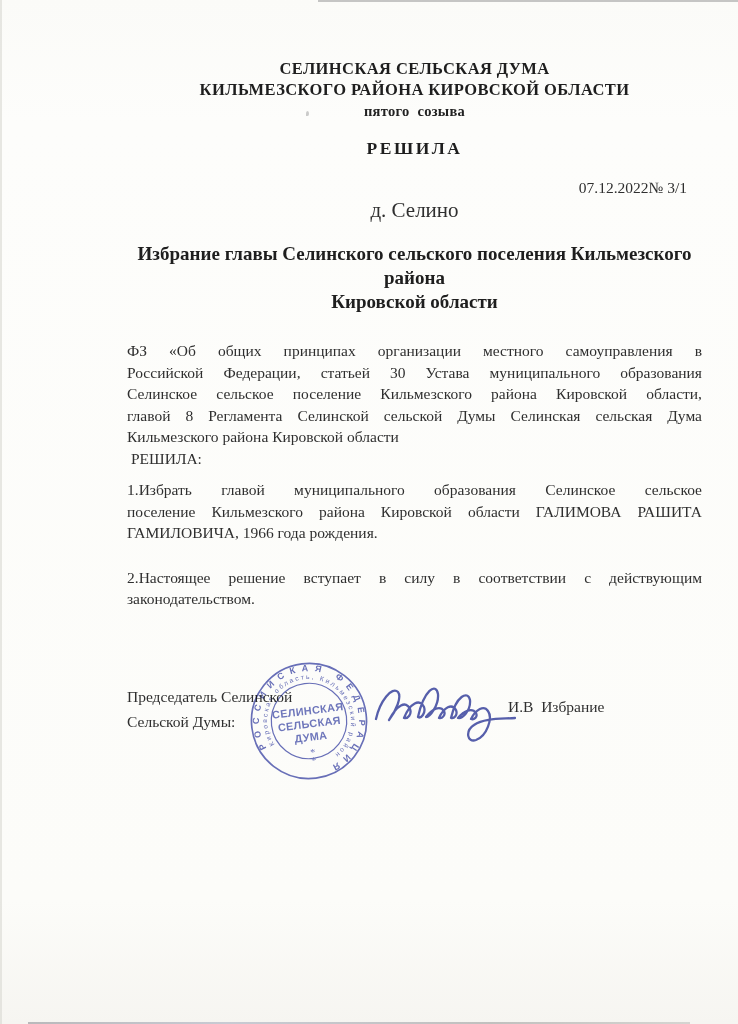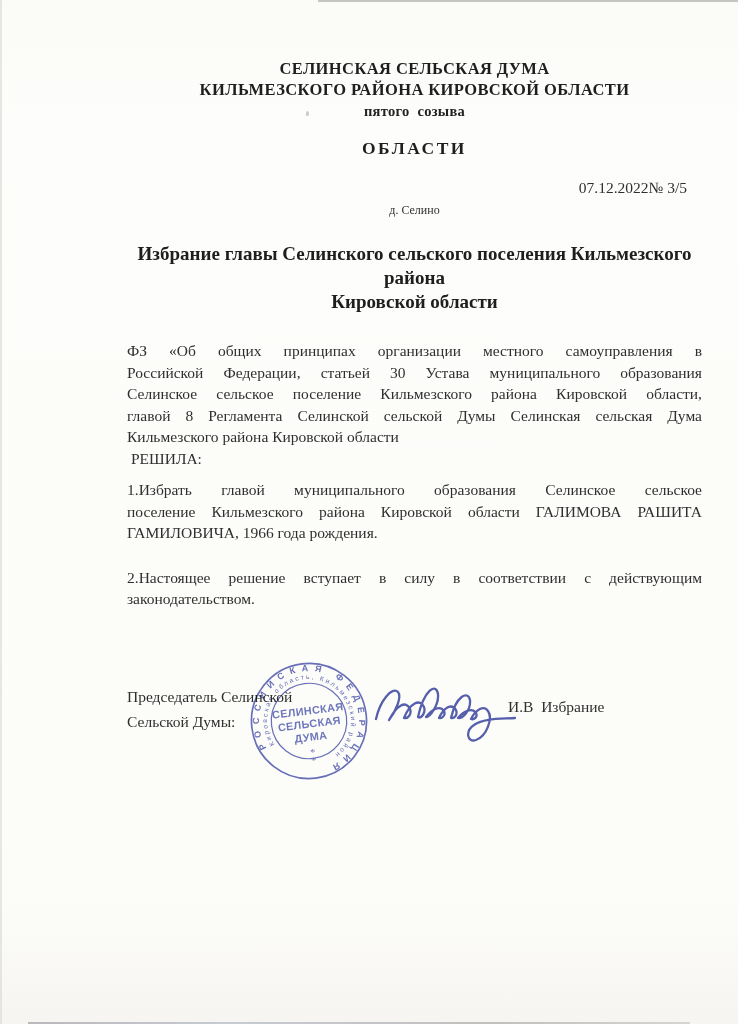--- a/index.html
+++ b/index.html
@@ -12,21 +12,21 @@
   .content { position:absolute; left:127px; top:0; width:575px; }
 
   .org { margin-top:58px; text-align:center; font-weight:bold; font-size:16.5px;
          line-height:21px; letter-spacing:0.4px; color:#1e1e1e; }
   .convocation { text-align:center; font-weight:bold; font-size:14.5px; line-height:19px;
          margin-top:2px; letter-spacing:0.3px; white-space:pre-wrap; color:#222; }
   .doc-type { text-align:center; font-weight:bold; font-size:17.5px; letter-spacing:2.5px;
          margin-top:16px; line-height:23px; color:#1e1e1e; }
   .date-row { display:flex; justify-content:flex-end; margin-top:18px;
          font-size:15.5px; line-height:20px; padding-right:15px; }
-  .place { text-align:center; font-size:12px; line-height:20px; margin-top:2px; }
+  .place { text-align:center; font-size:21px; line-height:20px; margin-top:2px; }
   .doc-title { text-align:center; font-weight:bold; font-size:19px; line-height:24px;
          margin-top:22px; color:#1e1e1e; }
 
   .para { font-size:15.5px; line-height:21.5px; }
   .preamble { margin-top:26px; }
   .item-1 { margin-top:10px; }
   .item-2 { margin-top:23px; }
   .jline { text-align:justify; text-align-last:justify; }
   .nline { text-align:left; }
   .indent { text-indent:25px; }
@@ -67,25 +67,25 @@
   <div class="speck"></div>
 
   <div class="content">
 
     <div class="org">
       <div>СЕЛИНСКАЯ СЕЛЬСКАЯ ДУМА</div>
       <div>КИЛЬМЕЗСКОГО РАЙОНА КИРОВСКОЙ ОБЛАСТИ</div>
     </div>
     <div class="convocation">пятого  созыва</div>
 
-    <div class="doc-type">ОБЛАСТИ</div>
+    <div class="doc-type">РЕШИЛА</div>
 
     <div class="date-row">
       <span>07.12.2022</span>
-      <span>№ 3/5</span>
+      <span>№ 3/1</span>
     </div>
 
     <div class="place">д. Селино</div>
 
     <div class="doc-title">
       <div>Избрание главы Селинского сельского поселения Кильмезского района</div>
       <div>Кировской области</div>
     </div>
 
     <div class="para preamble">

